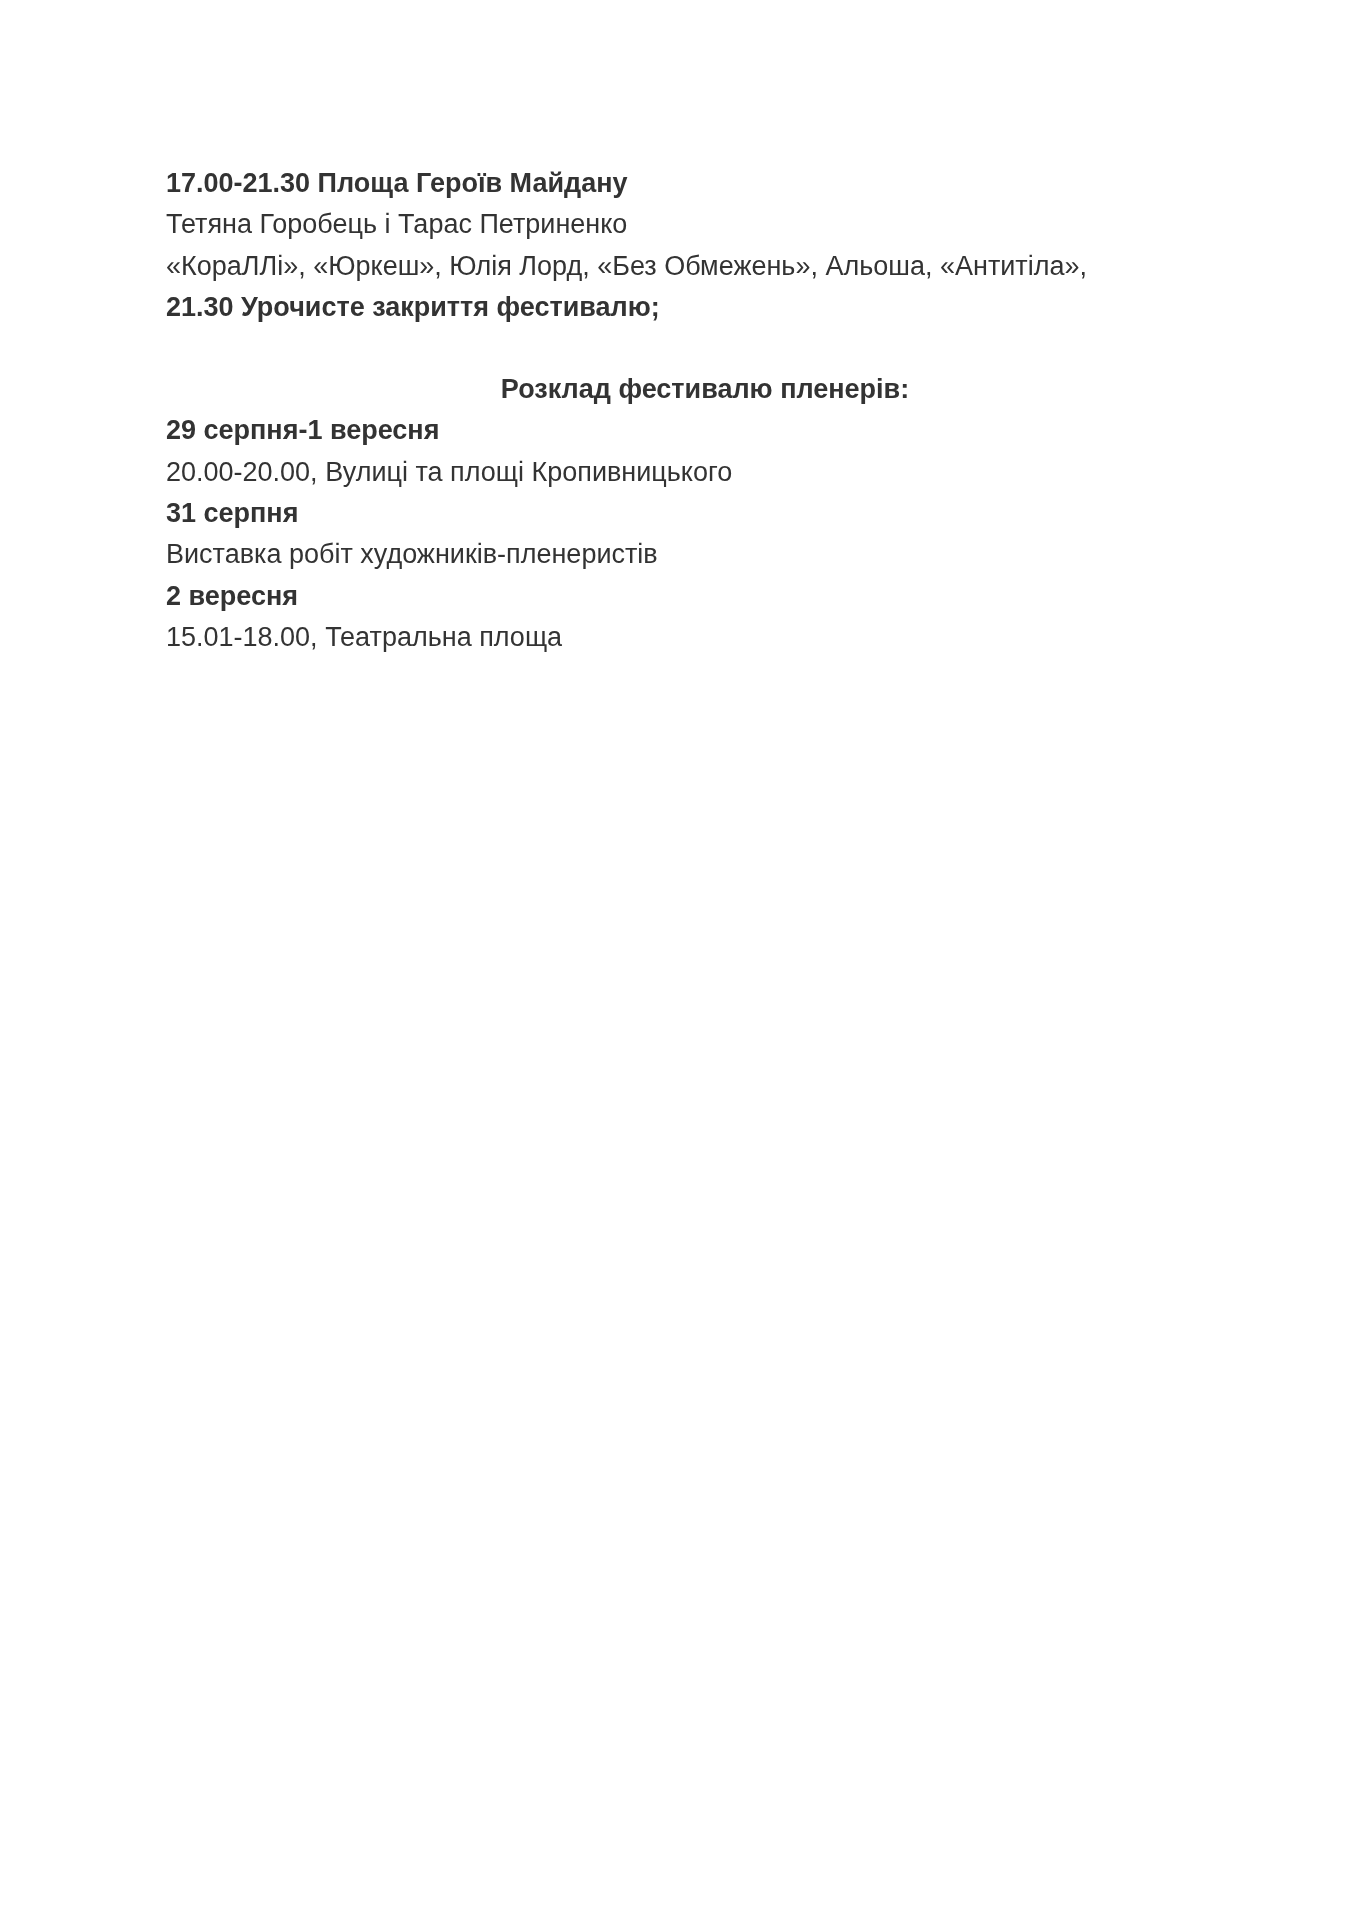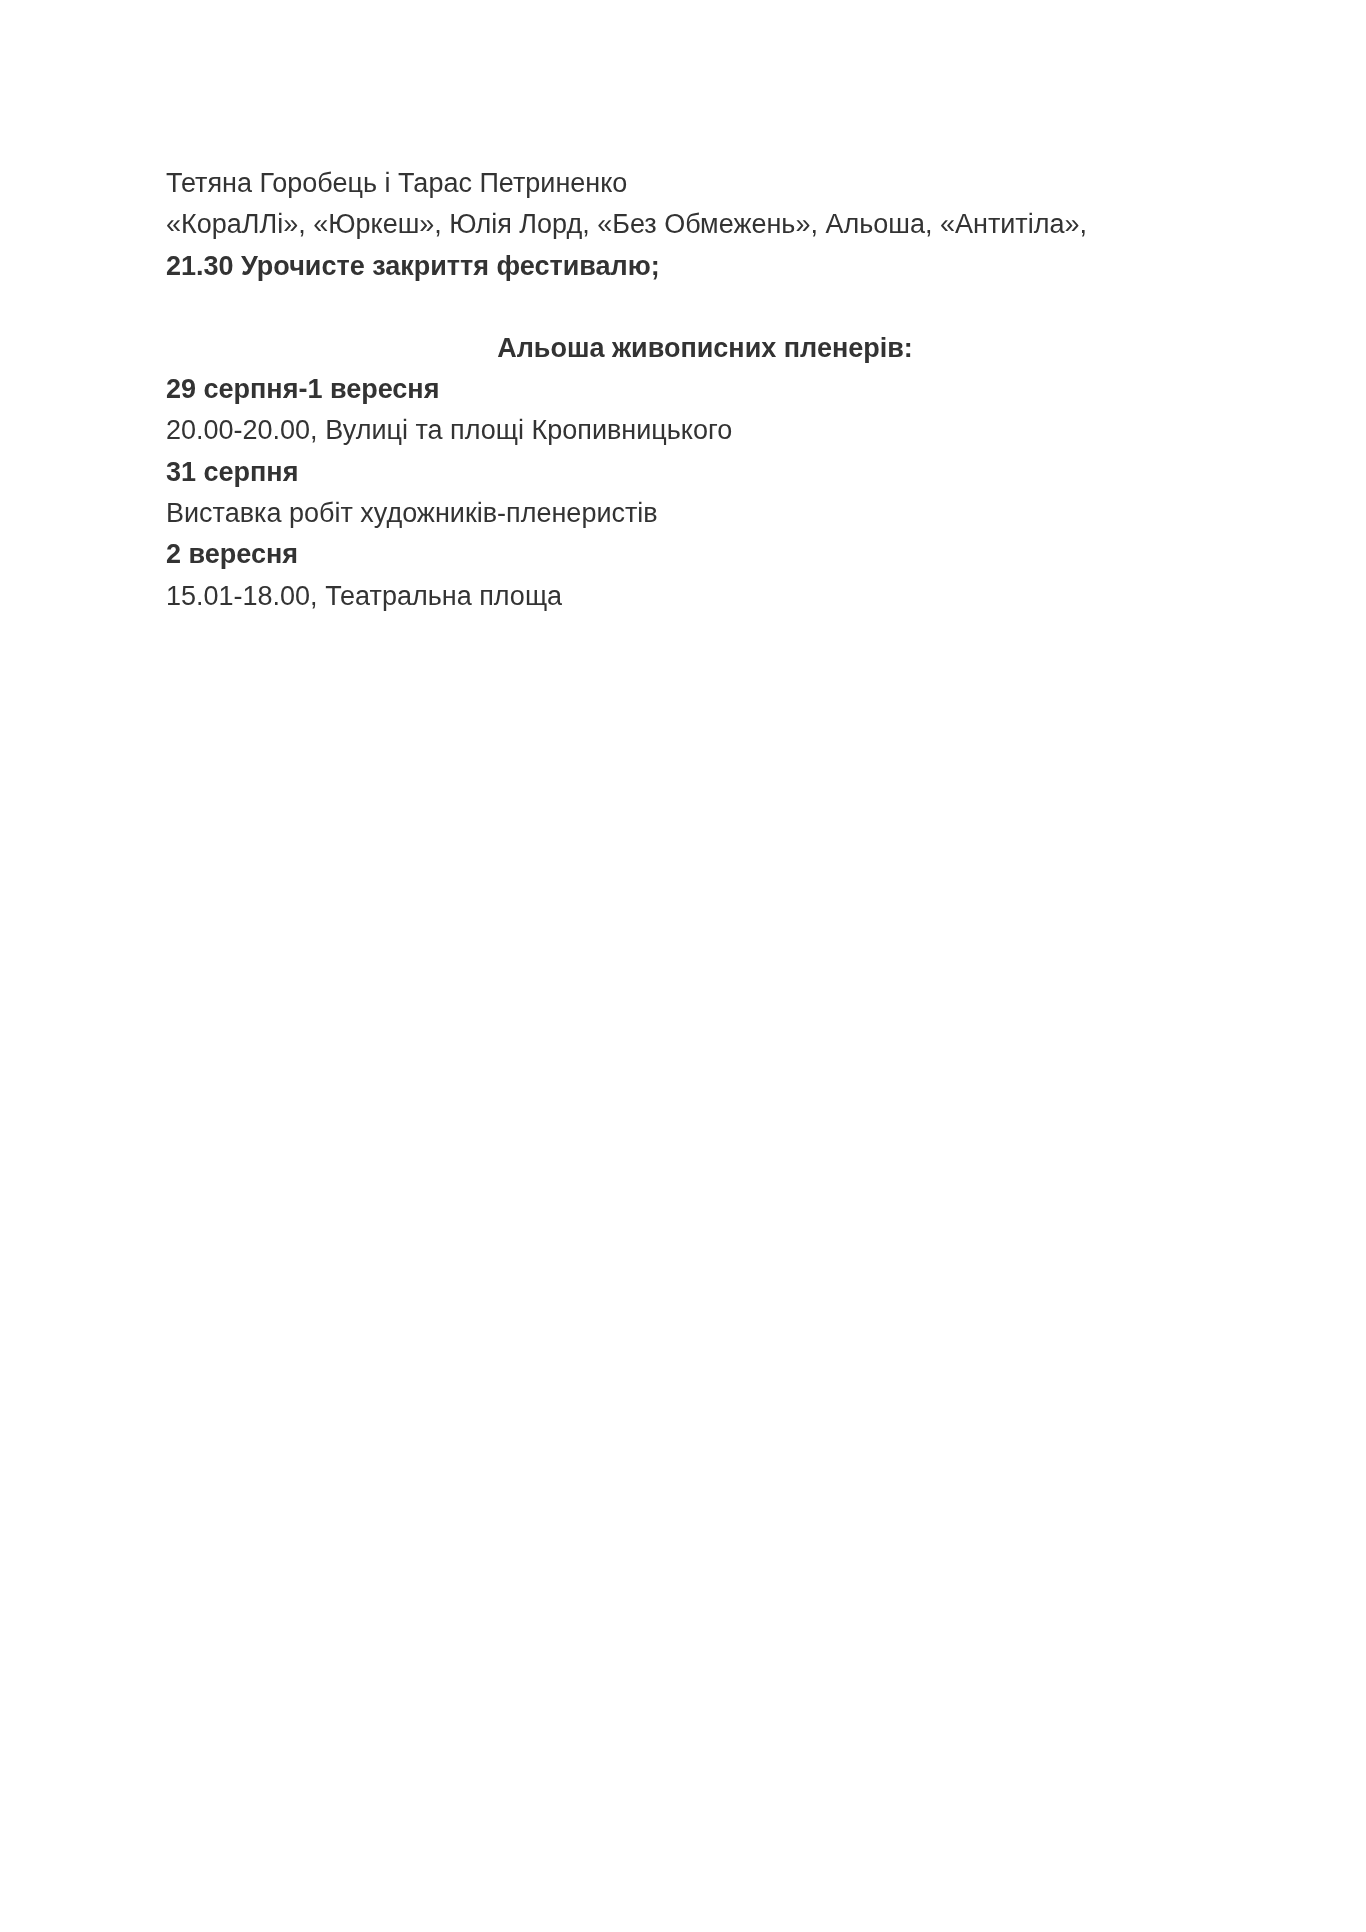--- a/index.html
+++ b/index.html
@@ -18,29 +18,30 @@
     .gap { height: 41px; }
     .center { text-align: center; padding-left: 18px; }
   </style>
 </head>
 <body>
 
 <div class="page">
   <div class="content">
 
     <div>
+      <span class="line b">17.00-21.30 Площа Героїв Майдану</span>
       <span class="line">Тетяна Горобець і Тарас Петриненко</span>
       <span class="line">«КораЛЛі», «Юркеш», Юлія Лорд, «Без Обмежень», Альоша, «Антитіла»,</span>
       <span class="line b">21.30 Урочисте закриття фестивалю;</span>
     </div>
 
     <div class="gap"></div>
 
     <div>
-      <span class="line b center">Альоша живописних пленерів:</span>
+      <span class="line b center">Розклад фестивалю пленерів:</span>
 
       <div>
         <span class="line b">29 серпня-1 вересня</span>
         <span class="line">20.00-20.00, Вулиці та площі Кропивницького</span>
       </div>
 
       <div>
         <span class="line b">31 серпня</span>
         <span class="line">Виставка робіт художників-пленеристів</span>
       </div>

